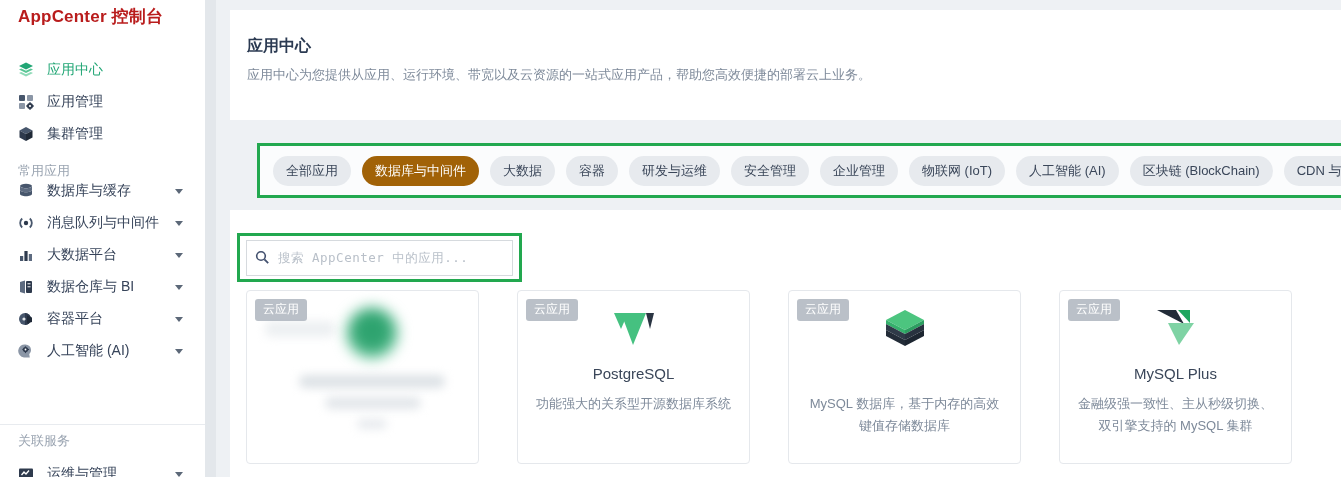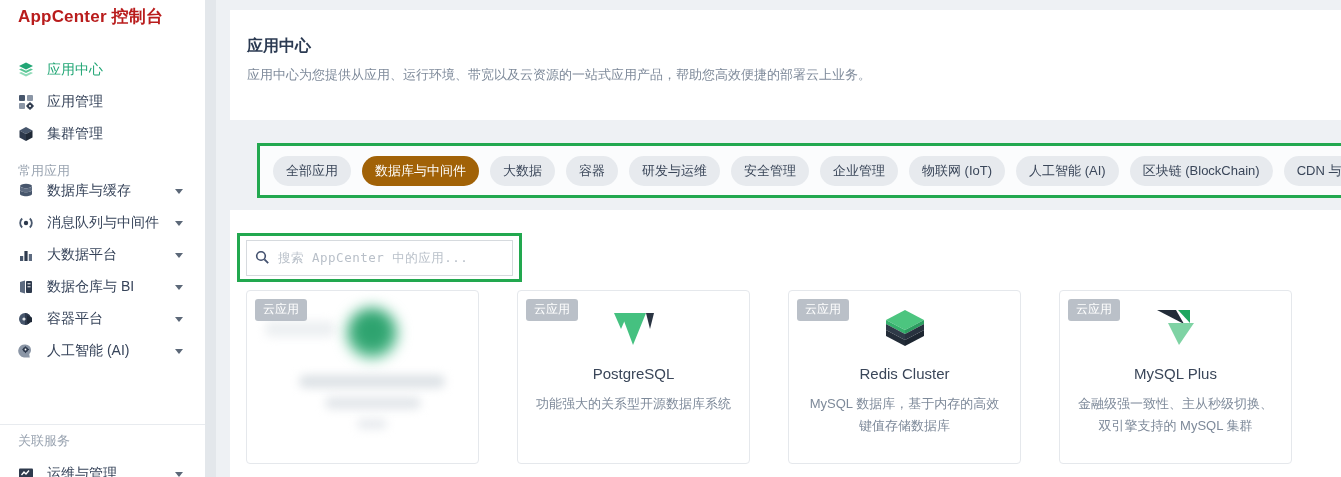--- a/index.html
+++ b/index.html
@@ -260,21 +260,20 @@
     <svg width="48" height="48" viewBox="0 0 48 48">
         <polygon points="24,3 43,13 24,23 5,13" fill="#4cc57f"></polygon>
         <polygon points="5,13 24,23 24,27 5,17" fill="#35b06c"></polygon>
         <polygon points="43,13 24,23 24,27 43,17" fill="#2c9e60"></polygon>
         <polygon points="5,17 24,27 24,33 5,23" fill="#2f3a48"></polygon>
         <polygon points="43,17 24,27 24,33 43,23" fill="#28323f"></polygon>
         <polygon points="5,23 24,33 24,39 5,29" fill="#232c38"></polygon>
         <polygon points="43,23 24,33 24,39 43,29" fill="#1d2631"></polygon>
       </svg>
   </div>
-  <div class="card-title">Redis Cluster</div>
   <div class="card-desc">MySQL 数据库，基于内存的高效键值存储数据库</div>
 </div>
 
 <div class="card" style="left:1059px;">
   <span class="card-badge">云应用</span>
   <div class="card-logo">
     <svg width="48" height="48" viewBox="0 0 48 48">
         <polygon points="5,3 24,3 32,17" fill="#222c38"></polygon>
         <polygon points="26,3 38,3 38,16" fill="#1fa65f"></polygon>
         <polygon points="16,16 42,16 27,38" fill="#7fd3a4"></polygon>

